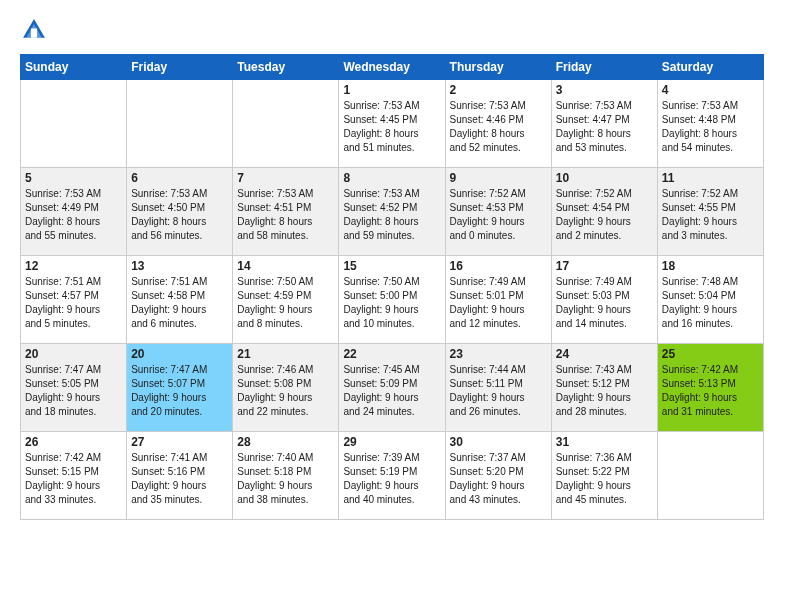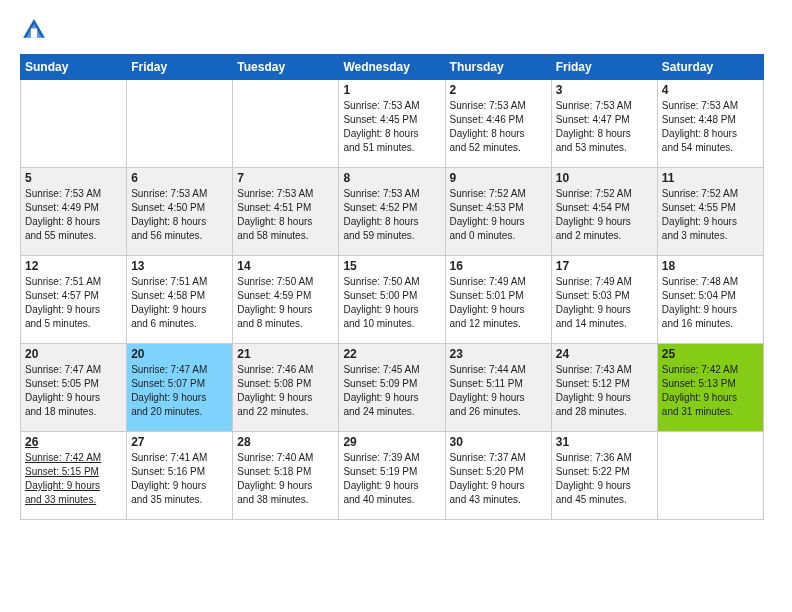--- a/index.html
+++ b/index.html
@@ -235,21 +235,21 @@
           <td style="background: rgb(240, 240, 240);"><span class="day-num">24</span><span class="day-info" style="white-space: pre-line;">Sunrise: 7:43 AM
 Sunset: 5:12 PM
 Daylight: 9 hours
 and 28 minutes.</span></td>
           <td style="background: #84cc16;"><span class="day-num">25</span><span class="day-info" style="white-space: pre-line;">Sunrise: 7:42 AM
 Sunset: 5:13 PM
 Daylight: 9 hours
 and 31 minutes.</span></td>
         </tr>
         <tr class="row-odd">
-          <td style="background: rgb(255, 255, 255); text-decoration: underline;"><span class="day-num">26</span><span class="day-info" style="white-space: pre-line;">Sunrise: 7:42 AM
+          <td style="background: rgb(255, 255, 255);"><span class="day-num">26</span><span class="day-info" style="white-space: pre-line;">Sunrise: 7:42 AM
 Sunset: 5:15 PM
 Daylight: 9 hours
 and 33 minutes.</span></td>
           <td style="background: rgb(255, 255, 255);"><span class="day-num">27</span><span class="day-info" style="white-space: pre-line;">Sunrise: 7:41 AM
 Sunset: 5:16 PM
 Daylight: 9 hours
 and 35 minutes.</span></td>
           <td style="background: rgb(255, 255, 255);"><span class="day-num">28</span><span class="day-info" style="white-space: pre-line;">Sunrise: 7:40 AM
 Sunset: 5:18 PM
 Daylight: 9 hours

